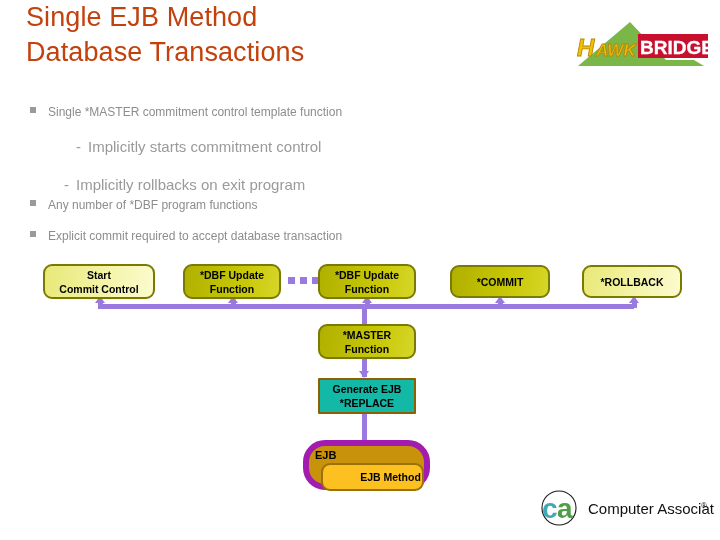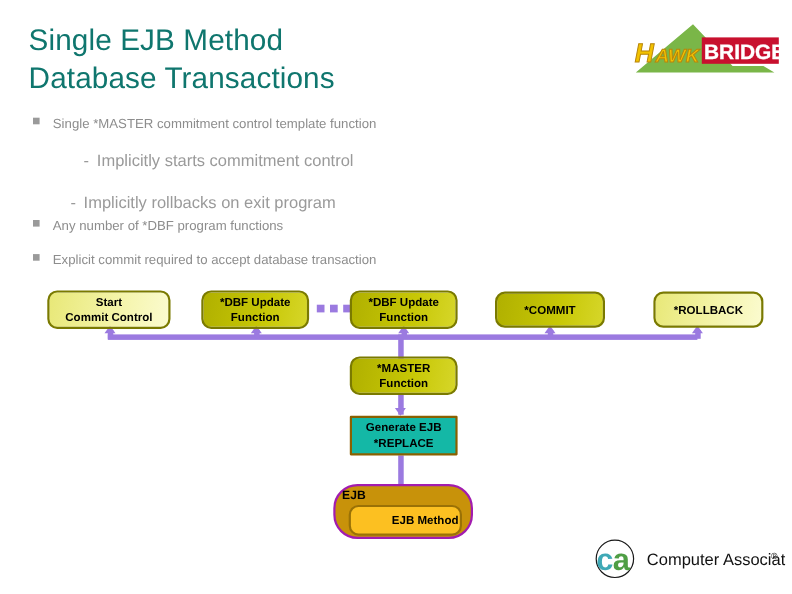--- a/index.html
+++ b/index.html
@@ -12,23 +12,23 @@
     height: 540px;
     position: relative;
     overflow: hidden;
     font-family: "Liberation Sans", sans-serif;
   }
 
   
   #slide-title {
     position: absolute;
     left: 26px;
-    top: 19px;
+    top: 0;
     width: 520px;
-    color: #0f766e;
+    color: #c2410c;
     font-size: 27px;
     line-height: 35px;
     font-weight: 400;
     letter-spacing: 0.1px;
   }
   #slide-title .tline { display: block; white-space: nowrap; }
 
   
   #hawkbridge-logo {
     position: absolute;
@@ -112,21 +112,21 @@
   
   .rect-orange {
     background: #14b8a6;
     border: 2px solid #8a6000;
     border-radius: 1px;
   }
 
   
   #node-ejb-container {
     background: #c8920a;
-    border: 2px solid #a21caf;
+    border: 6px solid #a21caf;
     border-radius: 22px;
     display: block;
     z-index: 3;
   }
   #ejb-container-label {
     position: absolute;
     left: 6px;
     top: 2px;
     font-size: 11px;
     font-weight: bold;
@@ -259,21 +259,21 @@
 
   <div class="node pill dark" id="node-dbf-update-2" style="left:318px; top:264px; width:98px; height:35px;">
     <span>*DBF Update</span>
     <span>Function</span>
   </div>
 
   <div class="node pill dark" id="node-commit" style="left:450px; top:265px; width:100px; height:33px;">
     <span>*COMMIT</span>
   </div>
 
-  <div class="node pill light" id="node-rollback" style="left:594px; top:265px; width:100px; height:33px;">
+  <div class="node pill light" id="node-rollback" style="left:582px; top:265px; width:100px; height:33px;">
     <span>*ROLLBACK</span>
   </div>
 
   <div class="node pill dark" id="node-master-function" style="left:318px; top:324px; width:98px; height:35px;">
     <span>*MASTER</span>
     <span>Function</span>
   </div>
 
   <div class="node rect-orange" id="node-generate-ejb" style="left:318px; top:378px; width:98px; height:36px;">
     <span>Generate EJB</span>

